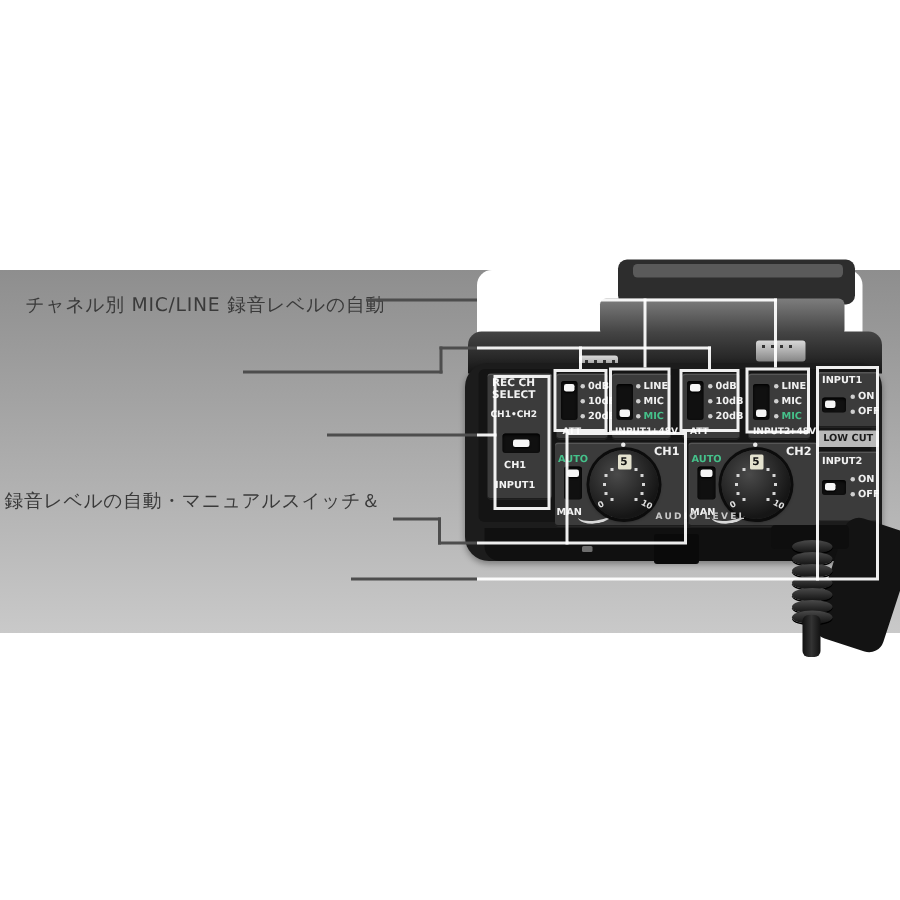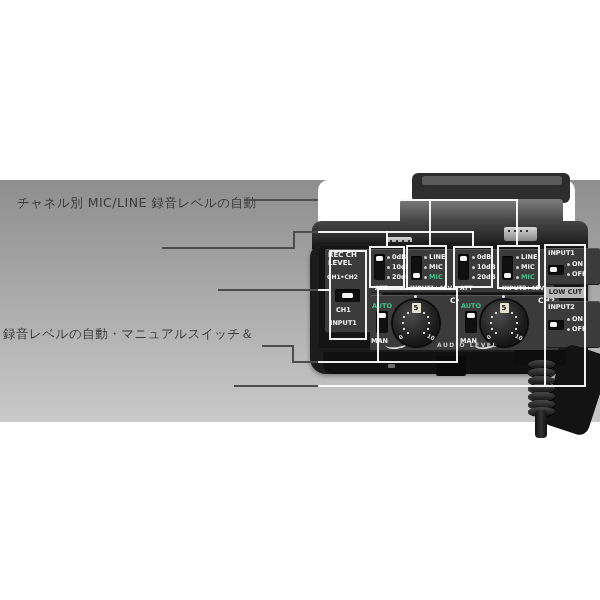--- a/index.html
+++ b/index.html
@@ -23,21 +23,21 @@
                background:linear-gradient(180deg,#7d7d7d,#3e3e3e);}
   .lip{left:312px;top:221px;width:276px;height:28px;border-radius:9px 9px 0 0;
        background:linear-gradient(180deg,#454545,#161616);}
   .hinge{background:linear-gradient(180deg,#d8d8d8,#868686);border-radius:2px;}
   .hinge-dots{position:absolute;left:4px;top:3px;width:2px;height:2px;background:#333;
               box-shadow:6px 0 0 #333,12px 0 0 #333,18px 0 0 #333;}
   .body-main{left:310px;top:242px;width:278px;height:132px;background:#1c1c1c;
              border-radius:16px;box-shadow:0 2px 4px rgba(0,0,0,.35);}
   .panel{left:319px;top:246px;width:262px;height:102px;background:#141414;border-radius:4px;}
   .sec{position:absolute;background:#3b3b3b;border-radius:2px;
-       box-shadow:inset 0 1px 0 rgba(255,255,255,.14),inset 0 -1px 0 rgba(0,0,0,.5);padding-left:14px;}
+       box-shadow:inset 0 1px 0 rgba(255,255,255,.14),inset 0 -1px 0 rgba(0,0,0,.5);}
   .wtxt{color:#f2f2f2;font-weight:bold;line-height:1.05;}
   .gtxt{color:#45c08a;font-weight:bold;}
   .optrow{display:flex;align-items:center;gap:2px;font-size:6.5px;font-weight:bold;color:#f0f0f0;text-align:right;}
   .blt{width:3px;height:3px;background:#cfcfcf;border-radius:50%;flex:0 0 3px;}
   .slot{position:absolute;background:#101010;border-radius:2px;box-shadow:inset 0 1px 2px #000;}
   .knob{position:absolute;background:#f5f5f5;border-radius:1.5px;box-shadow:0 1px 1px #000;}
   .dial{position:absolute;width:46px;height:46px;border-radius:50%;
         background:radial-gradient(circle at 40% 35%,#4a4a4a,#161616 70%);
         box-shadow:0 0 0 2px #0c0c0c,0 1px 3px #000;}
   .dial-dots{position:absolute;left:50%;top:50%;width:2px;height:2px;margin:-1px;background:transparent;
@@ -87,21 +87,21 @@
     </div>
   <div class="part hinge" style="left:504px;top:227px;width:33px;height:14px">
       <span class="hinge-dots"></span>
     </div>
 
   <div class="part body-main"></div>
   <div class="part panel"></div>
 
   <div class="sec" style="left:325px;top:249px;width:43px;height:84px">
     <div class="wtxt sec-title" style="position:absolute;left:3px;top:3px">REC CH</div>
-    <div class="wtxt sec-title" style="position:absolute;left:3px;top:11px">LEVEL</div>
+    <div class="wtxt sec-title" style="position:absolute;left:3px;top:11px">SELECT</div>
     <div class="wtxt" style="position:absolute;left:2px;top:25px;font-size:6px">CH1•CH2</div>
     <div class="slot" style="left:10px;top:40px;width:25px;height:13px">
       <div class="knob" style="left:7px;top:4px;width:11px;height:5px"></div>
     </div>
     <div class="wtxt" style="position:absolute;left:11px;top:58px;font-size:6.5px">CH1</div>
     <div class="wtxt" style="position:absolute;left:5px;top:71px;font-size:6.5px">INPUT1</div>
   </div>
 
   <div class="sec" style="left:371px;top:249px;width:34px;height:44px">
     <div class="slot" style="left:3px;top:5px;width:11px;height:26px">

